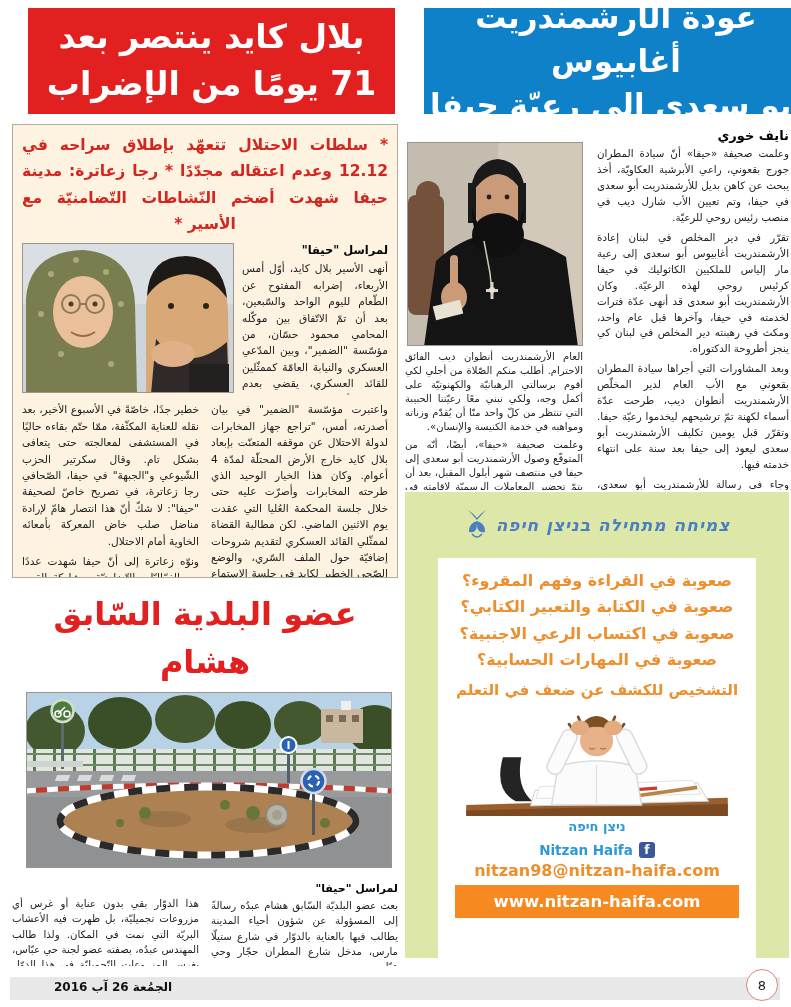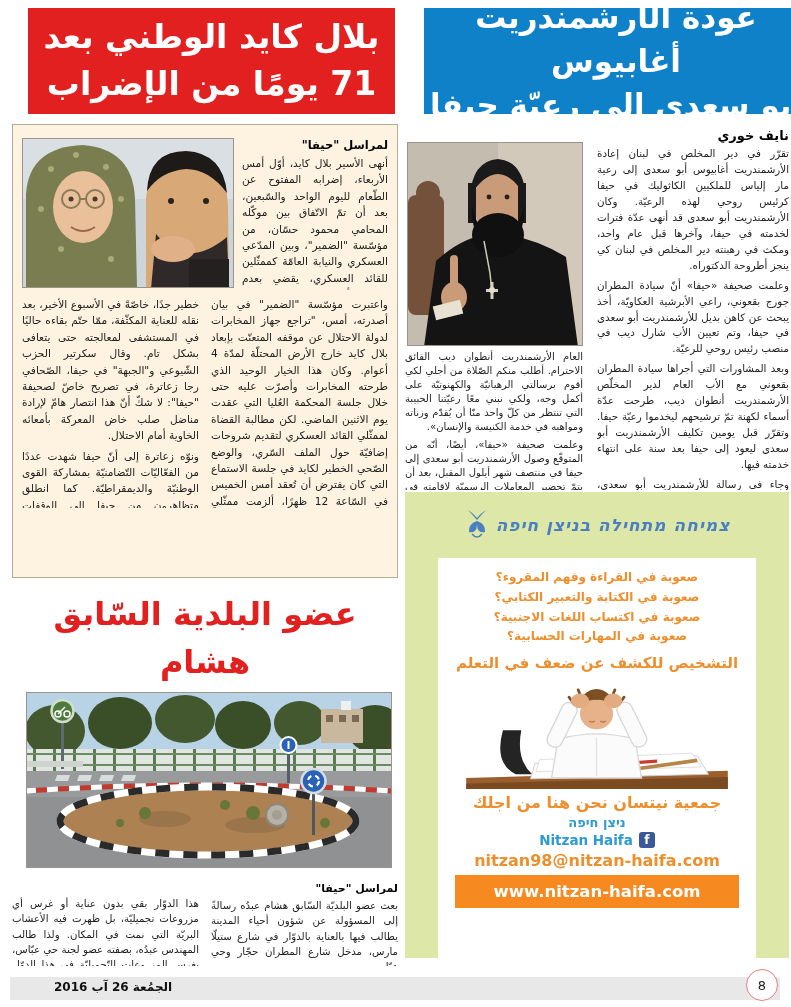--- a/index.html
+++ b/index.html
@@ -35,26 +35,26 @@
   svg{display:block;}
 
   
   .ad{background:var(--adbg,#dde7a8);box-sizing:border-box;}
   .ad-logo{height:66px;display:flex;align-items:center;justify-content:center;gap:6px;
            color:var(--logoblue,#4a7fc1);}
   .ad-logo .heb{font-size:17px;font-style:italic;font-weight:bold;letter-spacing:1px;}
   .ad-white{background:#fff;width:318px;height:402px;margin:0 auto;box-sizing:border-box;
             padding:10px 6px 8px 6px;display:flex;flex-direction:column;align-items:center;
             overflow:hidden;}
-  .q-line{color:var(--orange,#ee8f2e);font-weight:bold;font-size:12px;line-height:1.65;text-align:center;}
+  .q-line{color:var(--orange,#ee8f2e);font-weight:bold;font-size:16px;line-height:1.65;text-align:center;}
   .diag-line{color:var(--orange,#ee8f2e);font-weight:bold;font-size:15px;margin-top:7px;text-align:center;}
   .org-line{color:var(--orange,#ee8f2e);font-weight:bold;font-size:16px;margin-top:4px;}
   .phone-line{color:var(--phoneblue,#2d9ad2);font-weight:bold;font-size:15px;margin-top:3px;letter-spacing:1px;}
   .heb-name{color:var(--phoneblue,#2d9ad2);font-weight:bold;font-size:13px;margin-top:3px;text-align:center;}
-  .fb-row{display:flex;align-items:flex-start;gap:6px;margin-top:2px;direction:ltr;}
+  .fb-row{display:flex;align-items:flex-start;gap:6px;margin-top:8px;direction:ltr;}
   .fb-name{color:var(--phoneblue,#2d9ad2);font-weight:bold;font-size:13.5px;}
   .fb-icon{width:16px;height:16px;background:#3b5998;color:#fff;border-radius:3px;font-size:12px;
            font-weight:bold;display:flex;align-items:center;justify-content:center;}
   .email-line{color:var(--orange,#ee8f2e);font-weight:bold;font-size:16px;margin-top:3px;direction:ltr;}
   .www-btn{background:var(--btnorange,#f6891f);color:#fff;font-weight:bold;font-size:16.5px;
            width:284px;text-align:center;padding:7px 0;margin-top:5px;border:none;direction:ltr;}
 
   
   .footer-bar{background:#e8e8e8;}
   .footer-date{font-weight:bold;font-size:12px;color:#111;direction:rtl;margin-left:24px;}
@@ -64,30 +64,31 @@
   .paper-logo .h{color:var(--red,#e2201f);}
   .paper-logo .rest{color:#111;}
   .paper-logo-sub{color:var(--red,#e2201f);font-size:5px;letter-spacing:2px;font-weight:bold;direction:ltr;}
 </style>
 </head>
 <body>
 
 <div class="page">
 
   <div class="abs hl-box hl-red" style="left:28px;top:8px;width:367px;height:106px;">
-    <div class="l1">بلال كايد الوطني بعد</div>
+    <div class="l1">بلال كايد ينتصر بعد</div>
     <div class="l2">71 يومًا من الإضراب</div>
   </div>
 
   <div class="abs hl-box hl-blue" style="left:424px;top:8px;width:384px;height:106px;">
     <div class="l1" style="font-size:31px;">عودة الأرشمندريت أغابيوس</div>
     <div class="l2" style="font-size:31px;">أبو سعدى إلى رعيّة حيفا</div>
   </div>
 
   <div class="abs cream" style="left:12px;top:124px;width:386px;height:454px;overflow:hidden;">
+    <div class="subhead">* سلطات الاحتلال تتعهّد بإطلاق سراحه في 12.12 وعدم اعتقاله مجدّدًا * رجا زعاترة: مدينة حيفا شهدت أضخم النّشاطات التّضامنيّة مع الأسير *</div>
 
     <div class="row-flex" style="margin-top:6px;height:152px;">
       <div style="width:146px;overflow:hidden;">
         <div class="reporter">لمراسل "حيفا"</div>
         <div class="body-txt">أنهى الأسير بلال كايد، أوّل أمس الأربعاء، إضرابه المفتوح عن الطّعام لليوم الواحد والسّبعين، بعد أن تمّ الاتّفاق بين موكّله المحامي محمود حسّان، من مؤسّسة "الضمير"، وبين المدّعي العسكري والنيابة العامّة كممثّلين للقائد العسكري، يقضي بعدم تجديد أمر الاعتقال الإداري وإطلاق سراحه يوم 12/12/2016.</div>
       </div>
       <div class="photo-frame" style="width:212px;height:150px;">
         <svg viewBox="0 0 212 150" width="212" height="150">
           <rect width="212" height="150" fill="#cdd5da"></rect>
           <rect x="0" y="0" width="212" height="60" fill="#d9dfe2"></rect>
@@ -131,22 +132,22 @@
         <p class="jp body-txt">خطير جدًا، خاصّةً في الأسبوع الأخير، بعد نقله للعناية المكثّفة، ممّا حتّم بقاءه حاليًا في المستشفى لمعالجته حتى يتعافى بشكل تام. وقال سكرتير الحزب الشّيوعي و"الجبهة" في حيفا، الصّحافي رجا زعاترة، في تصريح خاصّ لصحيفة "حيفا": لا شكّ أنّ هذا انتصار هامّ لإرادة مناضل صلب خاض المعركة بأمعائه الخاوية أمام الاحتلال.</p>
         <p class="jp body-txt">ونوّه زعاترة إلى أنّ حيفا شهدت عددًا من الفعّاليّات التّضامنيّة بمشاركة القوى الوطنيّة والديمقراطيّة. كما انطلق متظاهرون من حيفا إلى الوقفات الاحتجاجيّة أمام مستشفى "بارزيلاي" في عسقلان (أشكلون).</p>
       </div>
     </div>
   </div>
 
   <div class="abs" style="left:405px;top:128px;width:384px;height:362px;overflow:hidden;">
     <div class="row-flex" style="gap:9px;">
       <div style="width:192px;overflow:hidden;height:362px;">
         <div class="reporter" style="font-size:13px;">نايف خوري</div>
+        <p class="jp body-txt" style="font-size:10.3px;">وعلمت صحيفة «حيفا» أنّ سيادة المطران جورج بقعوني، راعي الأبرشية العكاويّة، أخذ يبحث عن كاهن بديل للأرشمندريت أبو سعدى في حيفا، وتم تعيين الأب شارل ديب في منصب رئيس روحي للرعيّة.</p>
         <p class="jp body-txt" style="font-size:10.3px;">تقرّر في دير المخلص في لبنان إعادة الأرشمندريت أغابيوس أبو سعدى إلى رعية مار إلياس للملكيين الكاثوليك في حيفا كرئيس روحي لهذه الرعيّة. وكان الأرشمندريت أبو سعدى قد أنهى عدّة فترات لخدمته في حيفا، وآخرها قبل عام واحد، ومكث في رهبنته دير المخلص في لبنان كي ينجز أطروحة الدكتوراه.</p>
-        <p class="jp body-txt" style="font-size:10.3px;">وعلمت صحيفة «حيفا» أنّ سيادة المطران جورج بقعوني، راعي الأبرشية العكاويّة، أخذ يبحث عن كاهن بديل للأرشمندريت أبو سعدى في حيفا، وتم تعيين الأب شارل ديب في منصب رئيس روحي للرعيّة.</p>
         <p class="jp body-txt" style="font-size:10.3px;">وبعد المشاورات التي أجراها سيادة المطران بقعوني مع الأب العام لدير المخلّص الأرشمندريت أنطوان ديب، طرحت عدّة أسماء لكهنة تمّ ترشيحهم ليخدموا رعيّة حيفا. وتقرّر قبل يومين تكليف الأرشمندريت أبو سعدى ليعود إلى حيفا بعد سنة على انتهاء خدمته فيها.</p>
         <p class="jp body-txt" style="font-size:10.3px;">وجاء في رسالة للأرشمندريت أبو سعدى، نشرت على مواقع التواصل الاجتماعي: «أعلن أنّي «عائدٌ إلى حبّي الكهنوتيّ الأوّل» راعيًا من جديد لحيفا وأهلها الطيّبين، بطلب من سيادة راعي الأبرشية المطران جورج بقعوني المُوقّر وببركة وموافقة سيادة الرئيس</p>
       </div>
       <div style="width:178px;">
         <div class="photo-frame" style="width:176px;height:204px;margin-top:14px;">
           <svg viewBox="0 0 176 204" width="176" height="204">
             <rect width="176" height="204" fill="#c4bcae"></rect>
             <rect x="92" y="0" width="84" height="204" fill="#d2c9ba"></rect>
             <rect x="2" y="52" width="36" height="120" rx="8" fill="#74513a"></rect>
             <circle cx="22" cy="50" r="12" fill="#74513a"></circle>
@@ -271,21 +272,21 @@
       <span class="heb">צמיחה מתחילה בניצן חיפה</span>
       <svg width="26" height="30" viewBox="0 0 26 30">
         <path d="M13,10 Q6,2 4,0 Q10,4 13,8 Q16,4 22,0 Q20,2 13,10 Z" fill="#4a7fc1"></path>
         <path d="M13,11 Q4,14 5,22 Q13,24 13,14 Q13,24 21,22 Q22,14 13,11 Z" fill="#4a7fc1"></path>
         <path d="M8,24 Q13,30 18,24" stroke="#4a7fc1" stroke-width="1.5" fill="none"></path>
       </svg>
     </div>
     <div class="ad-white">
       <div class="q-line">صعوبة في القراءة وفهم المقروء؟</div>
       <div class="q-line">صعوبة في الكتابة والتعبير الكتابي؟</div>
-      <div class="q-line">صعوبة في اكتساب اللغات الاجنبية؟</div>
+      <div class="q-line">صعوبة في اكتساب الرعي الاجنبية؟</div>
       <div class="q-line">صعوبة في المهارات الحسابية؟</div>
       <div class="diag-line">التشخيص للكشف عن ضعف في التعلم</div>
       <svg viewBox="0 0 285 122" width="262" height="112" style="margin-top:5px;">
         <rect width="285" height="122" fill="#ffffff"></rect>
         <path d="M0,110 L285,102 L285,122 L0,122 Z" fill="#9a5f2c"></path>
         <path d="M0,116 L285,109 L285,122 L0,122 Z" fill="#7c4a20"></path>
         <path d="M40,58 Q30,94 54,106 L72,106 Q54,90 60,58 Z" fill="#242424"></path>
         <polygon points="75,94 252,86 264,106 70,111" fill="#fdfdfd" stroke="#cccccc" stroke-width="1"></polygon>
         <polygon points="80,90 246,83 256,98 76,103" fill="#ffffff" stroke="#dddddd" stroke-width="1"></polygon>
         <rect x="150" y="94" width="58" height="3.4" fill="#cc3b2f" transform="rotate(-4 150 94)"></rect>
@@ -295,21 +296,20 @@
         <line x1="142" y1="66" x2="142" y2="108" stroke="#e2e2e2" stroke-width="1.5"></line>
         <rect x="96" y="26" width="17" height="52" rx="8" fill="#fbfbfb" stroke="#d8d8d8" stroke-width="1.5" transform="rotate(26 104 52)"></rect>
         <rect x="172" y="26" width="17" height="52" rx="8" fill="#fbfbfb" stroke="#d8d8d8" stroke-width="1.5" transform="rotate(-26 180 52)"></rect>
         <ellipse cx="142" cy="40" rx="18" ry="17" fill="#e7b289"></ellipse>
         <path d="M121,34 Q126,14 142,13 Q158,14 163,34 Q152,24 142,25 Q132,24 121,34 Z" fill="#7d4f22"></path>
         <path d="M118,30 L112,22 M126,24 L122,14 M158,24 L162,14 M166,30 L172,22" stroke="#7d4f22" stroke-width="3" stroke-linecap="round"></path>
         <ellipse cx="124" cy="26" rx="10" ry="8" fill="#e3ac80"></ellipse>
         <ellipse cx="160" cy="26" rx="10" ry="8" fill="#e3ac80"></ellipse>
         <path d="M134,48 Q138,50 140,48 M146,48 Q150,50 152,48" stroke="#b07a50" stroke-width="1.5" fill="none"></path>
       </svg>
-      <div class="org-line">جمعية نيتسان نحن هنا من اجلك</div>
       <div class="heb-name">ניצן חיפה</div>
       <div class="fb-row">
         <span class="fb-name">Nitzan Haifa</span>
         <span class="fb-icon">f</span>
       </div>
       <div class="email-line">nitzan98@nitzan-haifa.com</div>
       <div class="www-btn">www.nitzan-haifa.com</div>
     </div>
   </div>
 

